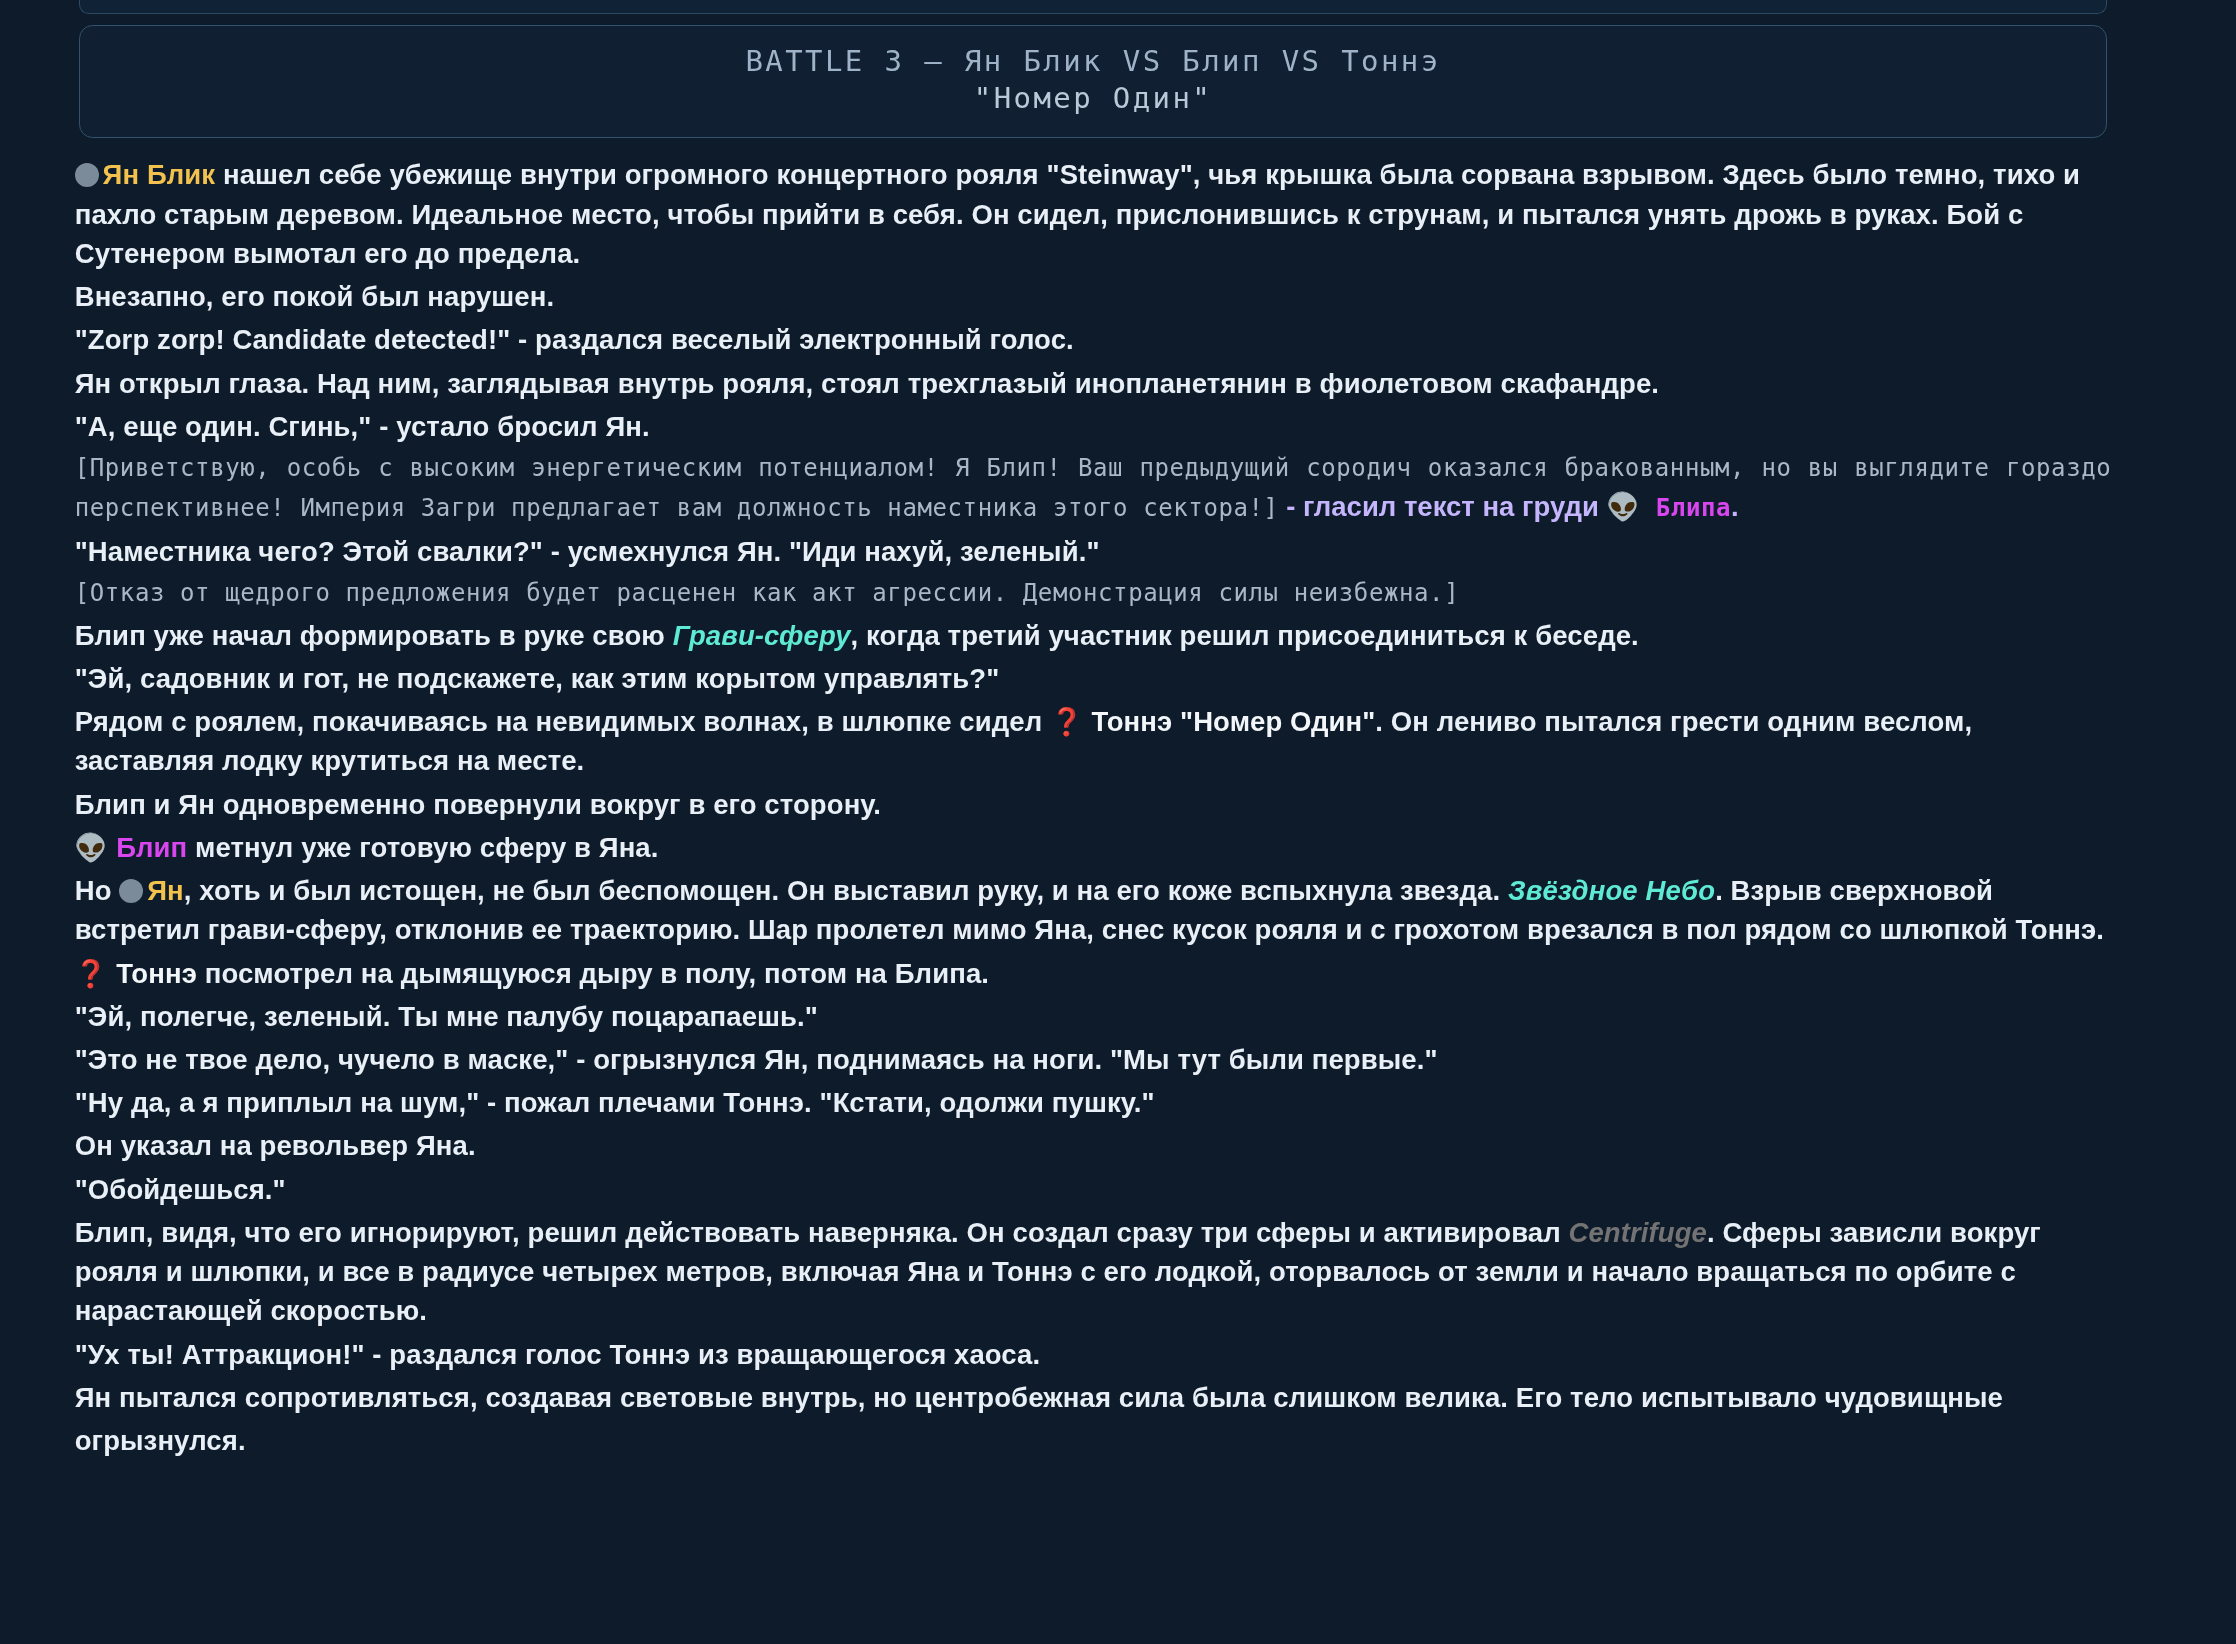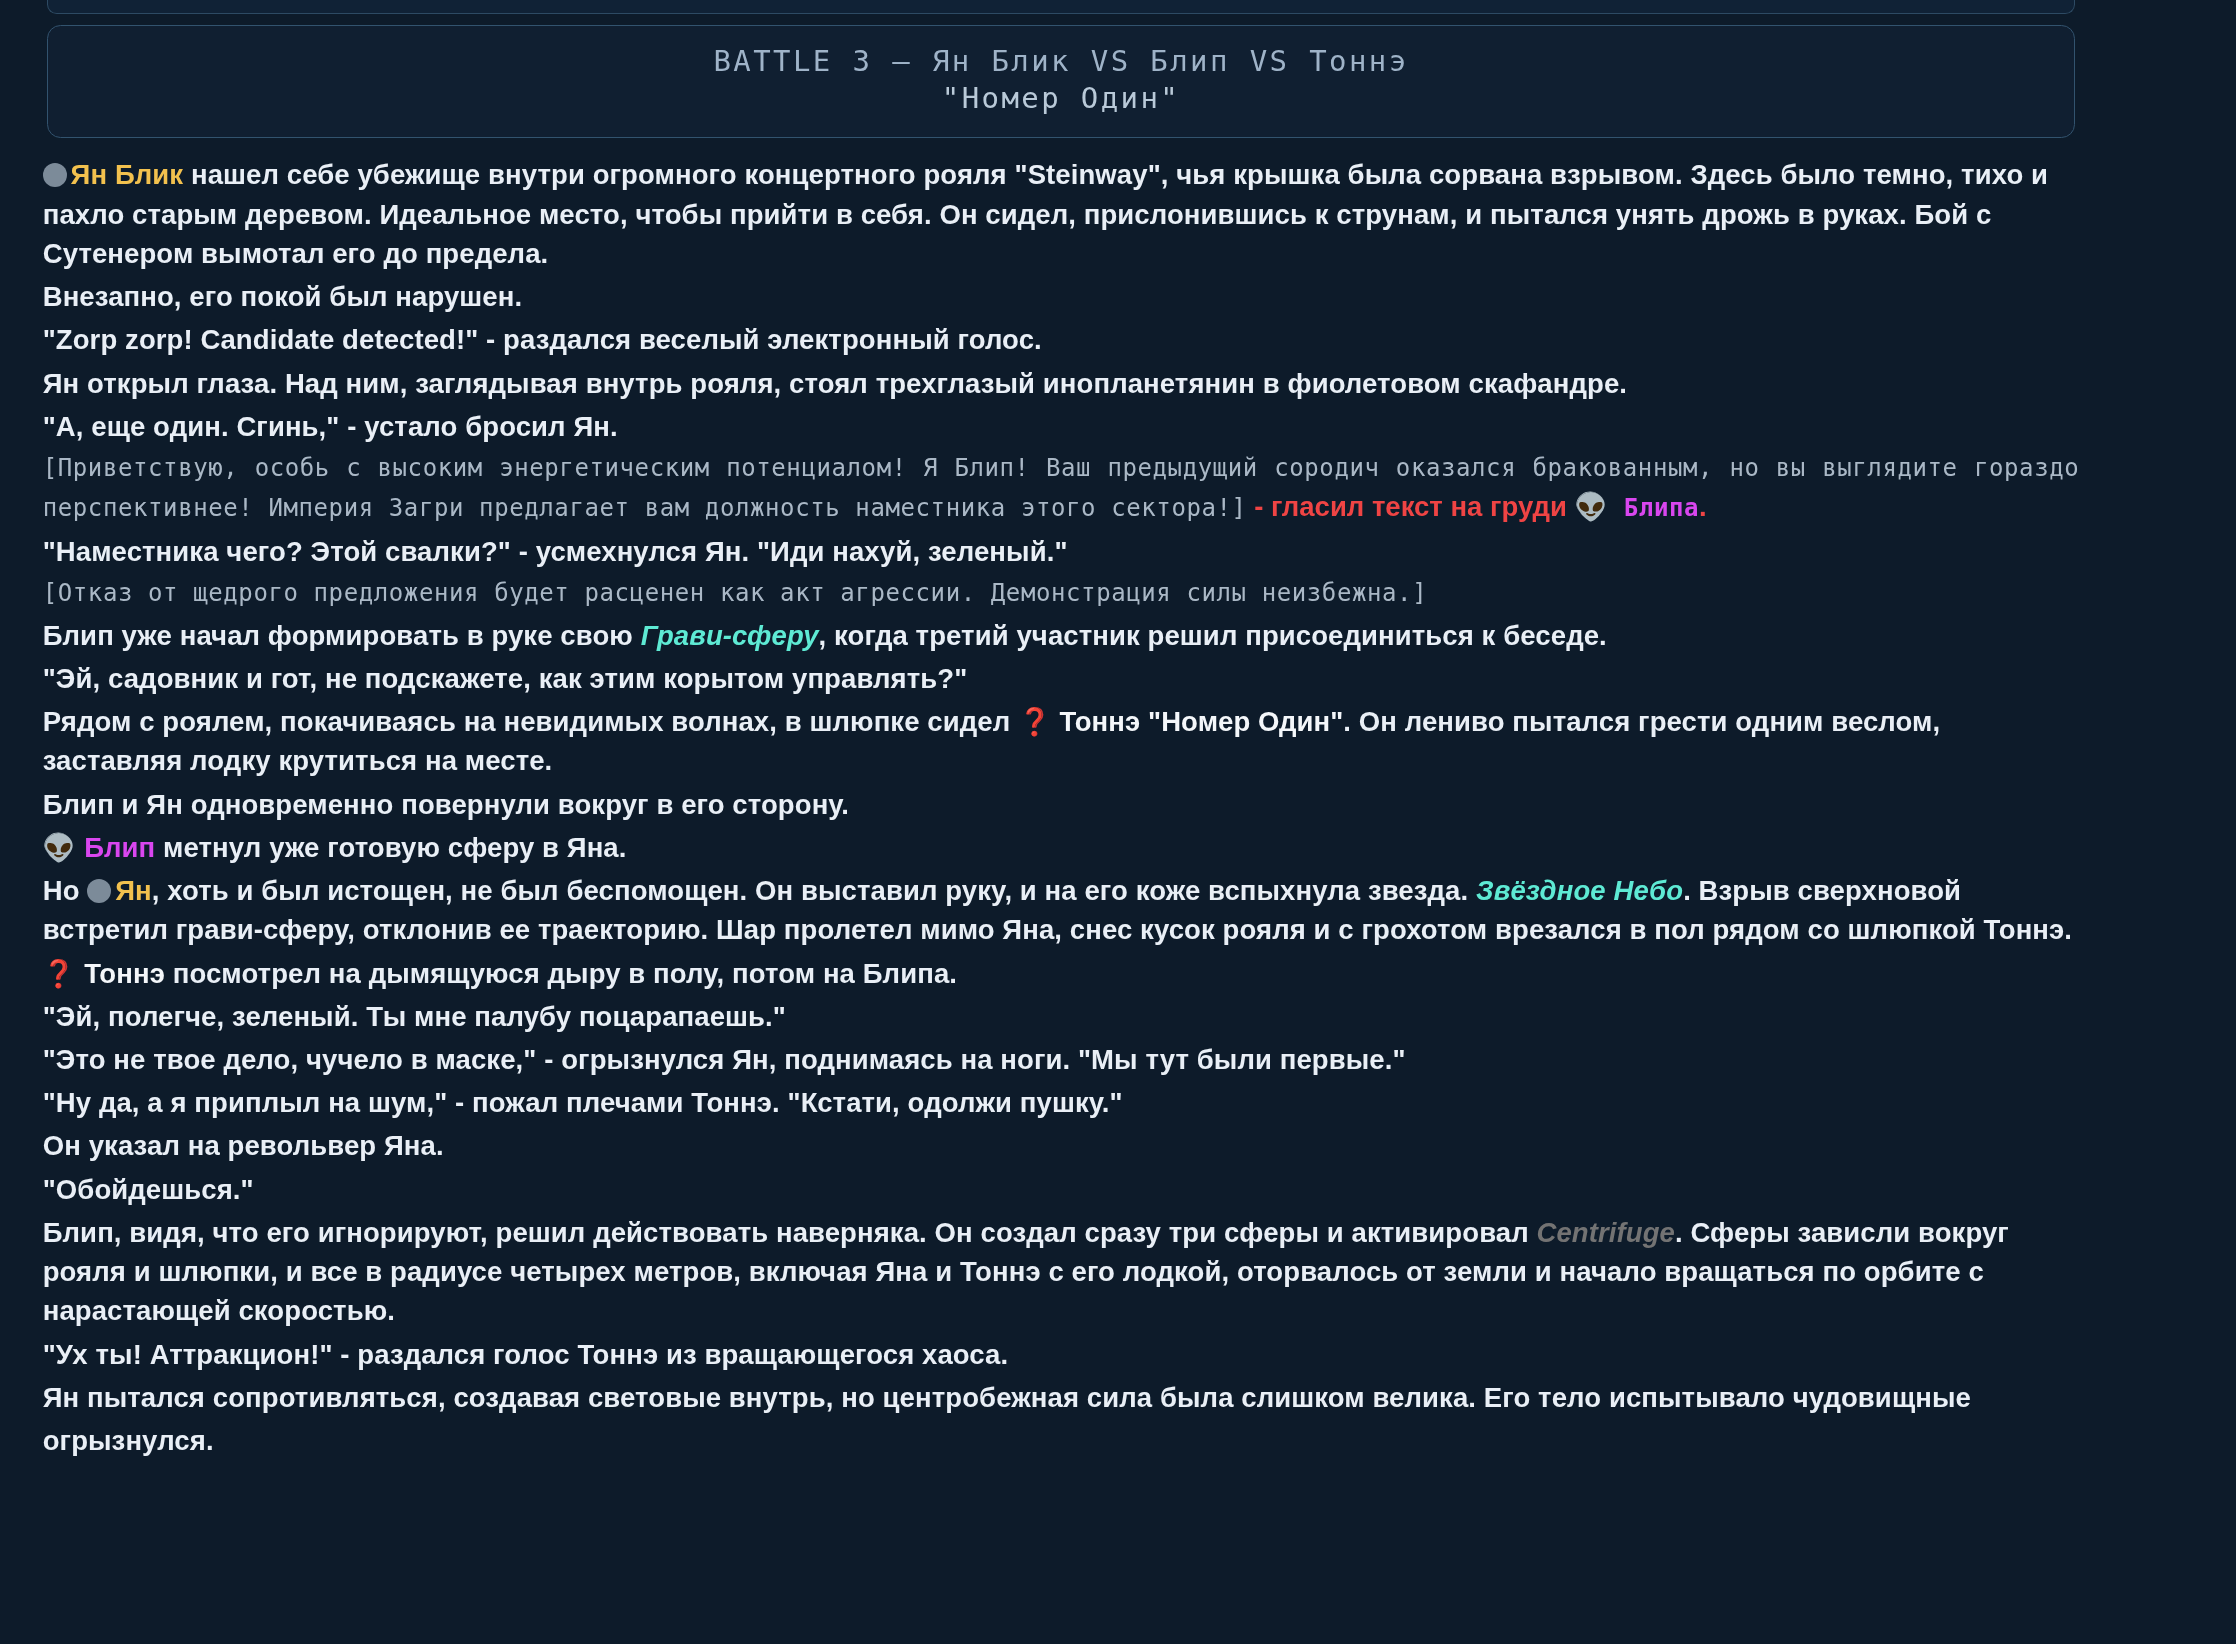--- a/index.html
+++ b/index.html
@@ -14,20 +14,21 @@
     color: #e8eef5;
     -webkit-font-smoothing: antialiased;
   }
   .page {
     position: relative;
     width: 2122px;
     min-height: 1644px;
     box-sizing: border-box;
     padding: 0 35px 0 35px;
     background: #0d1b2a;
+    margin-left: 32px;
   }
 
   
   .top-sliver {
     height: 13.5px;
     border: 1.9px solid #2d4a63;
     border-top: none;
     border-radius: 0 0 9.7px 9.7px;
     background: #102236;
     margin: 0 11.6px 11.6px 11.6px;
@@ -79,21 +80,21 @@
     letter-spacing: 0.6px;
     font-weight: 400;
     text-align: justify;
     text-justify: inter-word;
     margin: 0 0 3.9px 0;
   }
   .sys .tail {
     font-family: "Liberation Sans", sans-serif;
     font-size: 27.5px;
     font-weight: 700;
-    color: #ef4444;
+    color: #c4b5fd;
     letter-spacing: 0;
   }
   .name-yan { color: #f2c14e; font-weight: 700; }
   .name-blip { color: #d946ef; font-weight: 700; }
   .name-tonne { color: #f4f7fa; font-weight: 700; }
   .skill { font-style: italic; color: #5eead4; font-weight: 600; }
   .skill-dim { font-style: italic; color: #737373; font-weight: 600; }
   .icon-glyph {
     display: inline-block;
     font-family: "DejaVu Sans", sans-serif;

